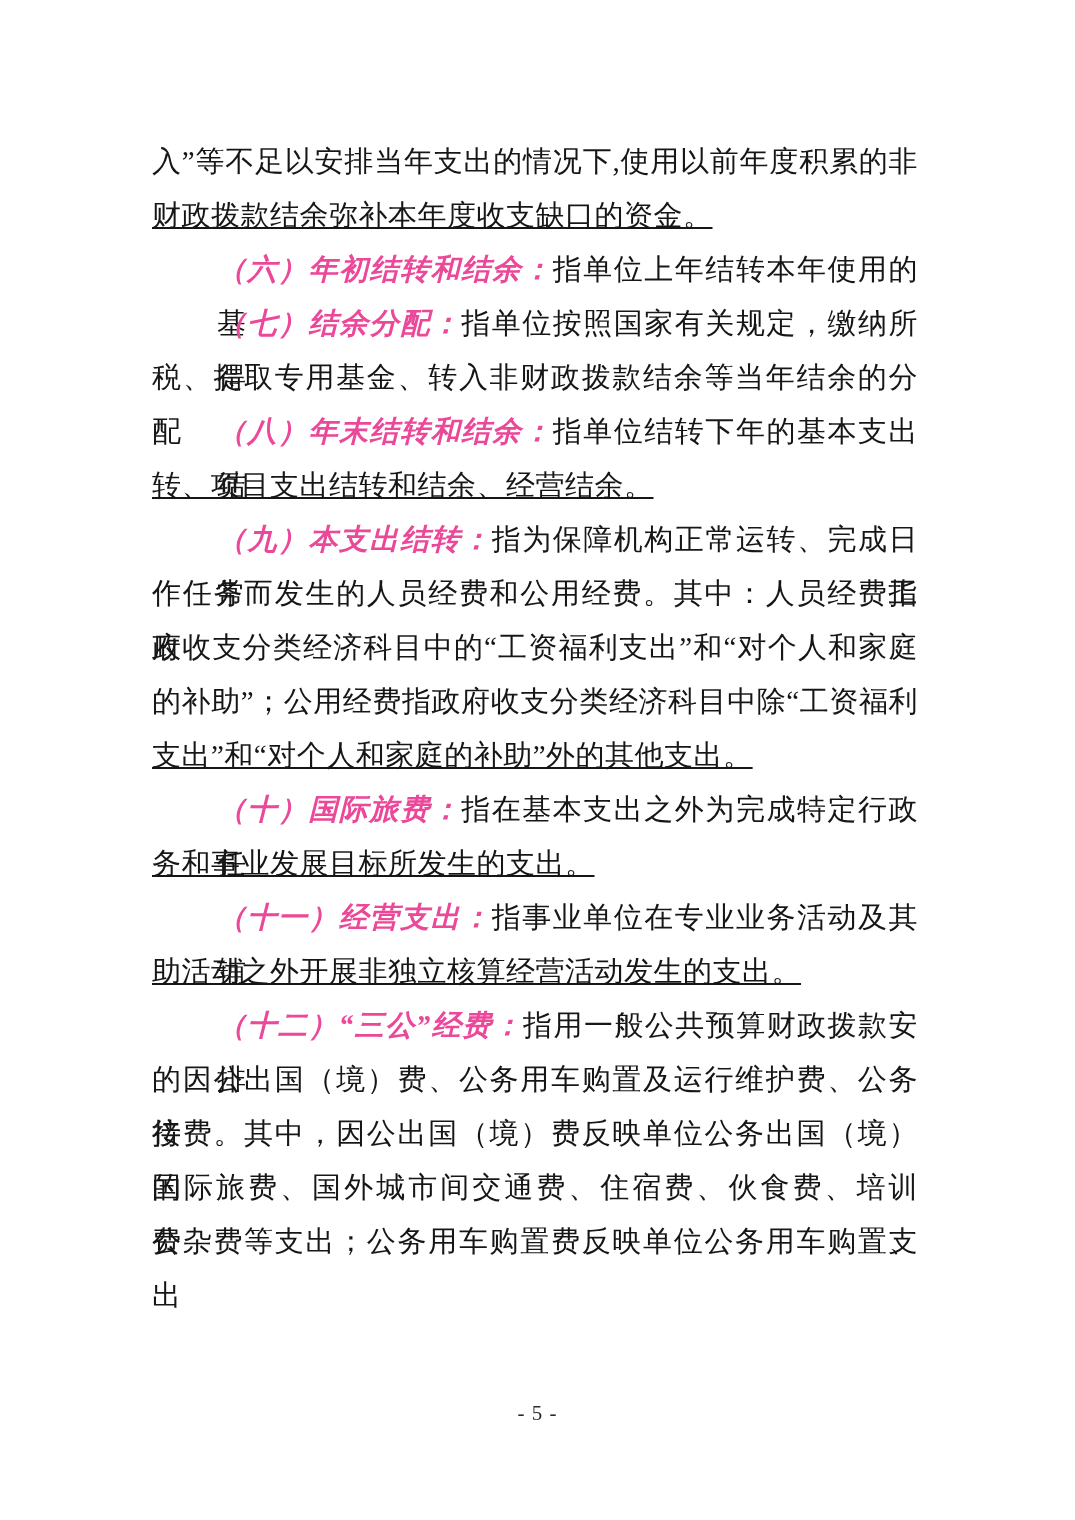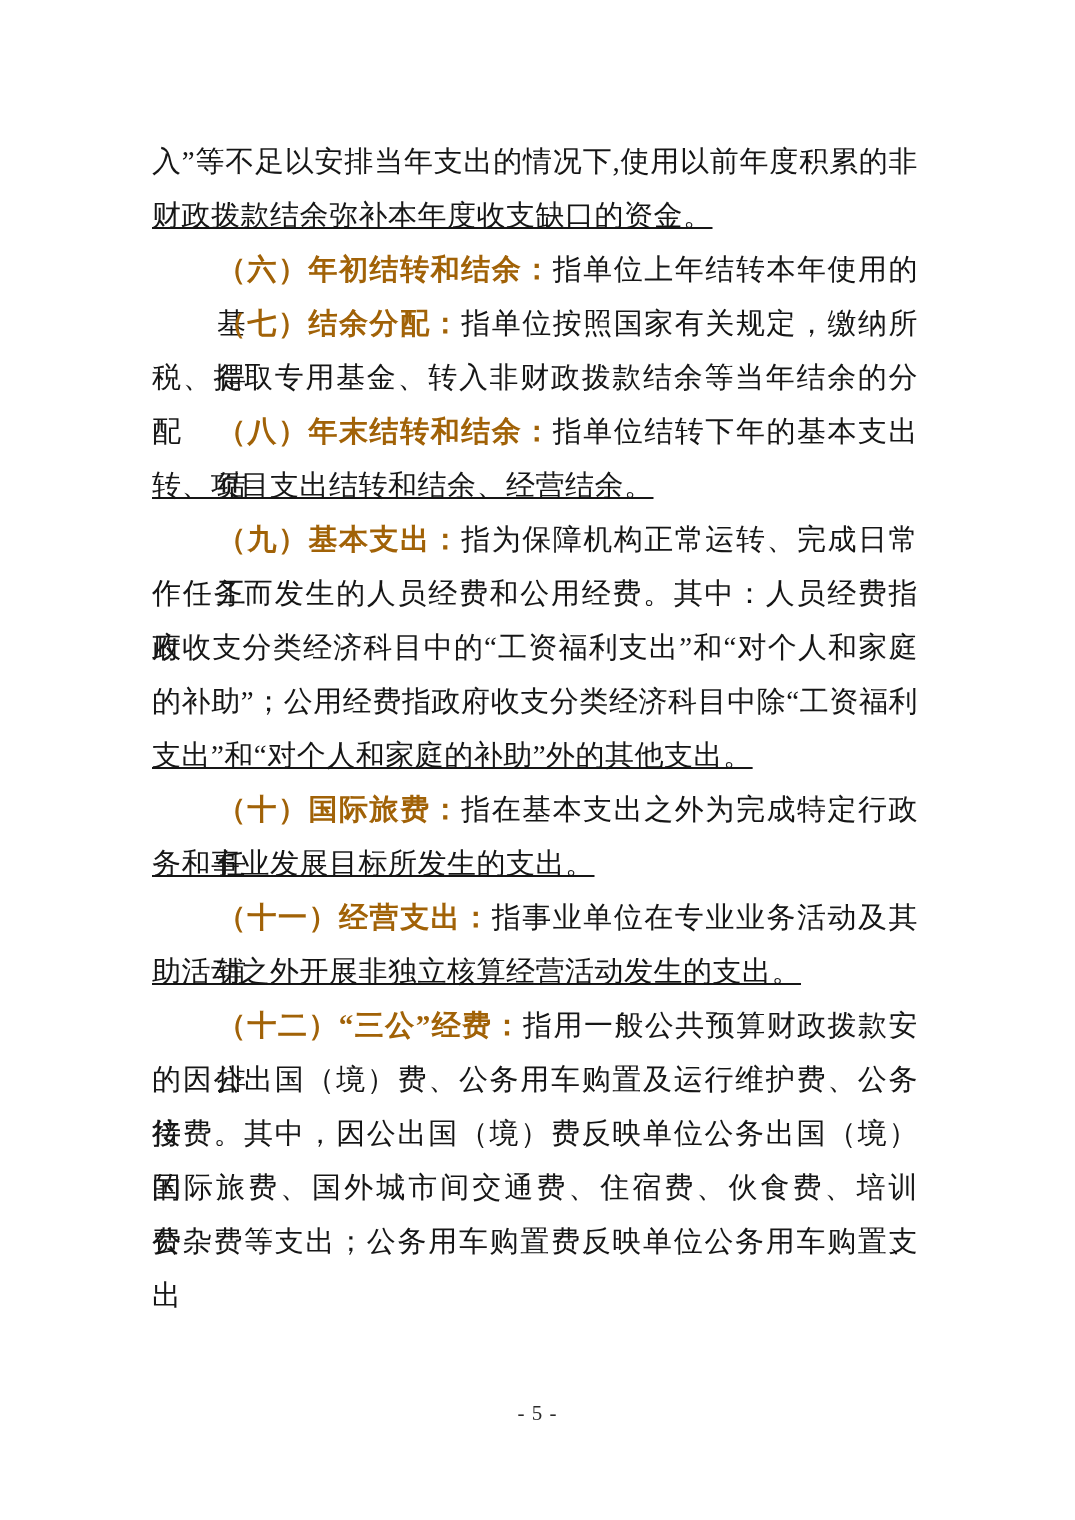--- a/index.html
+++ b/index.html
@@ -36,21 +36,22 @@
   }
   .line.last {
     text-align-last: left;
     text-decoration: underline;
   }
   .seg {
     font-weight: normal;
   }
   .seg-b {
     font-weight: 700;
-    color: #a16207;
+    color: #ec4899;
+    font-style: italic;
   }
   .footer {
     position: absolute;
     left: 0;
     right: 0;
     top: 1400px;
     text-align: center;
     font-size: 21px;
     line-height: 26px;
     color: #2a2a2a;
@@ -62,21 +63,21 @@
 
 <div class="page">
   <div class="doc-body">
       <div class="line"><span class="seg">入”等不足以安排当年支出的情况下,使用以前年度积累的非</span></div>
       <div class="line last"><span class="seg">财政拨款结余弥补本年度收支缺口的资金。</span></div>
       <div class="line indent"><span class="seg seg-b">（六）年初结转和结余：</span><span class="seg">指单位上年结转本年使用的基</span></div>
       <div class="line indent"><span class="seg seg-b">（七）结余分配：</span><span class="seg">指单位按照国家有关规定，缴纳所得</span></div>
       <div class="line"><span class="seg">税、提取专用基金、转入非财政拨款结余等当年结余的分配</span></div>
       <div class="line indent"><span class="seg seg-b">（八）年末结转和结余：</span><span class="seg">指单位结转下年的基本支出结</span></div>
       <div class="line last"><span class="seg">转、项目支出结转和结余、经营结余。</span></div>
-      <div class="line indent"><span class="seg seg-b">（九）基本支出：</span><span class="seg">指为保障机构正常运转、完成日常工</span></div>
+      <div class="line indent"><span class="seg seg-b">（九）本支出结转：</span><span class="seg">指为保障机构正常运转、完成日常工</span></div>
       <div class="line"><span class="seg">作任务而发生的人员经费和公用经费。其中：人员经费指政</span></div>
       <div class="line"><span class="seg">府收支分类经济科目中的“工资福利支出”和“对个人和家庭</span></div>
       <div class="line"><span class="seg">的补助”；公用经费指政府收支分类经济科目中除“工资福利</span></div>
       <div class="line last"><span class="seg">支出”和“对个人和家庭的补助”外的其他支出。</span></div>
       <div class="line indent"><span class="seg seg-b">（十）国际旅费：</span><span class="seg">指在基本支出之外为完成特定行政任</span></div>
       <div class="line last"><span class="seg">务和事业发展目标所发生的支出。</span></div>
       <div class="line indent"><span class="seg seg-b">（十一）经营支出：</span><span class="seg">指事业单位在专业业务活动及其辅</span></div>
       <div class="line last"><span class="seg">助活动之外开展非独立核算经营活动发生的支出。</span></div>
       <div class="line indent"><span class="seg seg-b">（十二）“三公”经费：</span><span class="seg">指用一般公共预算财政拨款安排</span></div>
       <div class="line"><span class="seg">的因公出国（境）费、公务用车购置及运行维护费、公务接</span></div>

